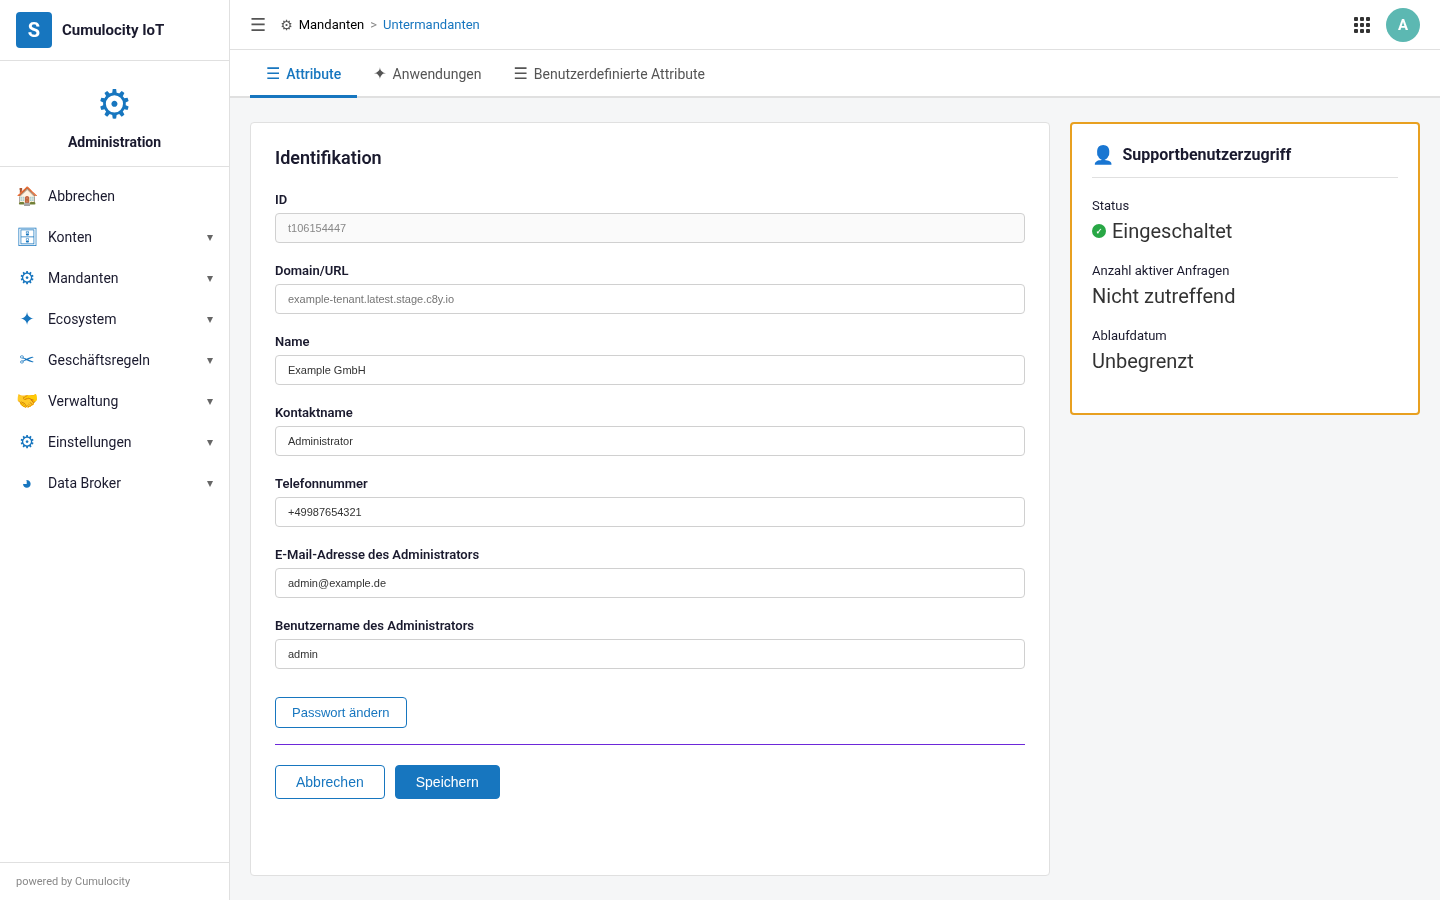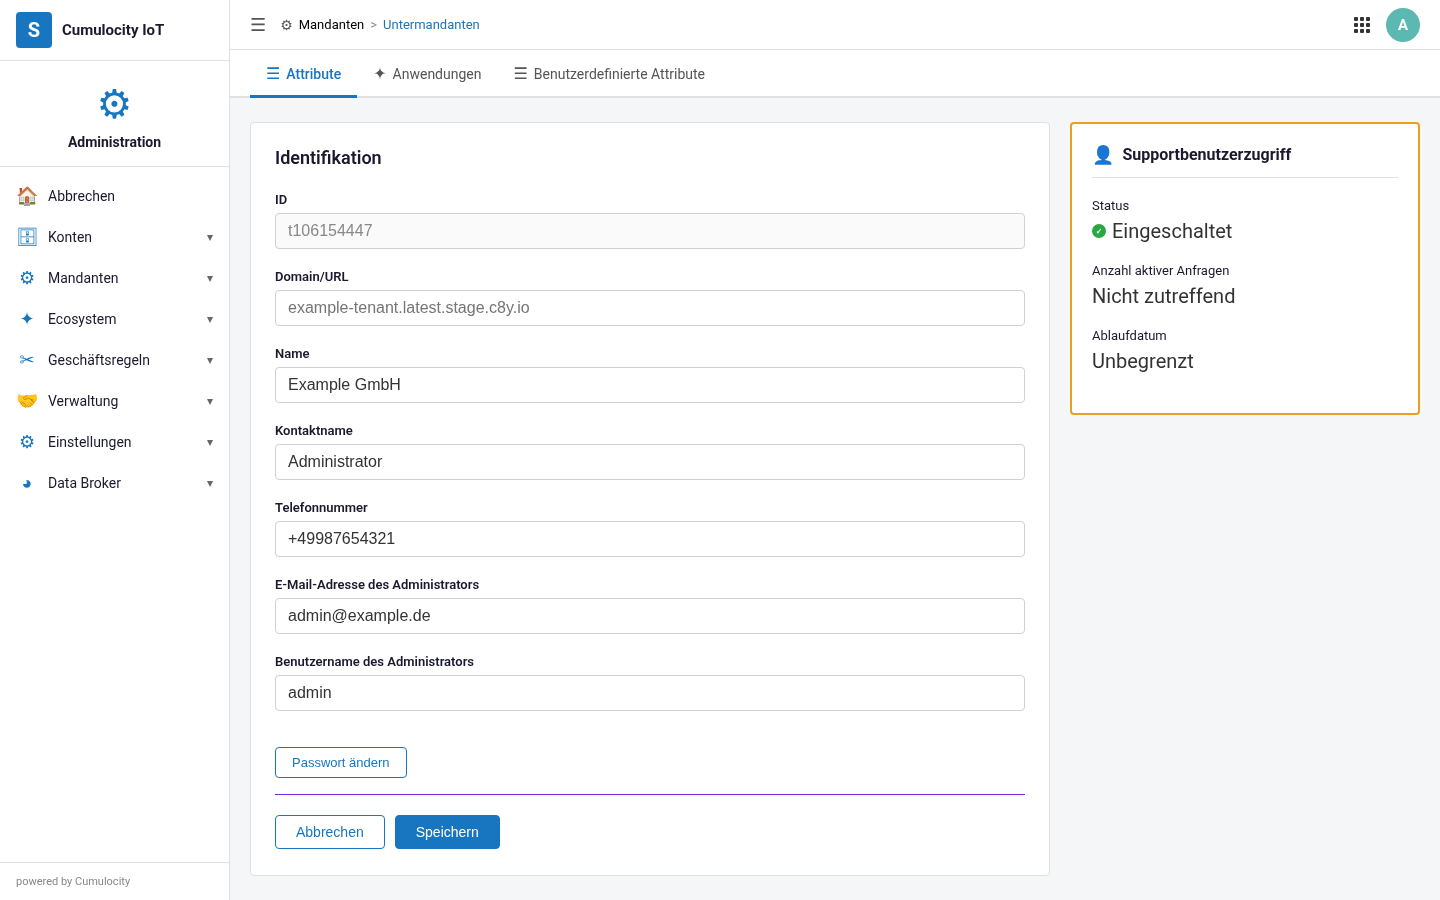--- a/index.html
+++ b/index.html
@@ -210,21 +210,21 @@
       font-size: 13px;
       font-weight: 600;
       color: #1a1a2e;
       margin-bottom: 6px;
     }
     .form-input {
       width: 100%;
       padding: 8px 12px;
       border: 1px solid #d0d0d0;
       border-radius: 4px;
-      font-size: 16px;
+      font-size: 11px;
       color: #333;
       background: #fff;
       outline: none;
     }
     .form-input.readonly-style { background: #fafafa; color: #888; }
     .form-actions {
       display: flex;
       gap: 10px;
       margin-top: 16px;
       padding-top: 20px;
@@ -303,21 +303,21 @@
       font-weight: bold;
     }
     .btn-change-password {
       background: #fff;
       border: 1px solid #1776bf;
       color: #1776bf;
       padding: 7px 16px;
       border-radius: 4px;
       font-size: 13px;
       cursor: pointer;
-      margin-top: 16px;
+      margin-top: 8px;
     }
   </style>
 </head>
 <body>
 
 <aside class="sidebar">
   <div class="sidebar-header">
     <div class="sidebar-logo">
       <span>S</span>
     </div>

